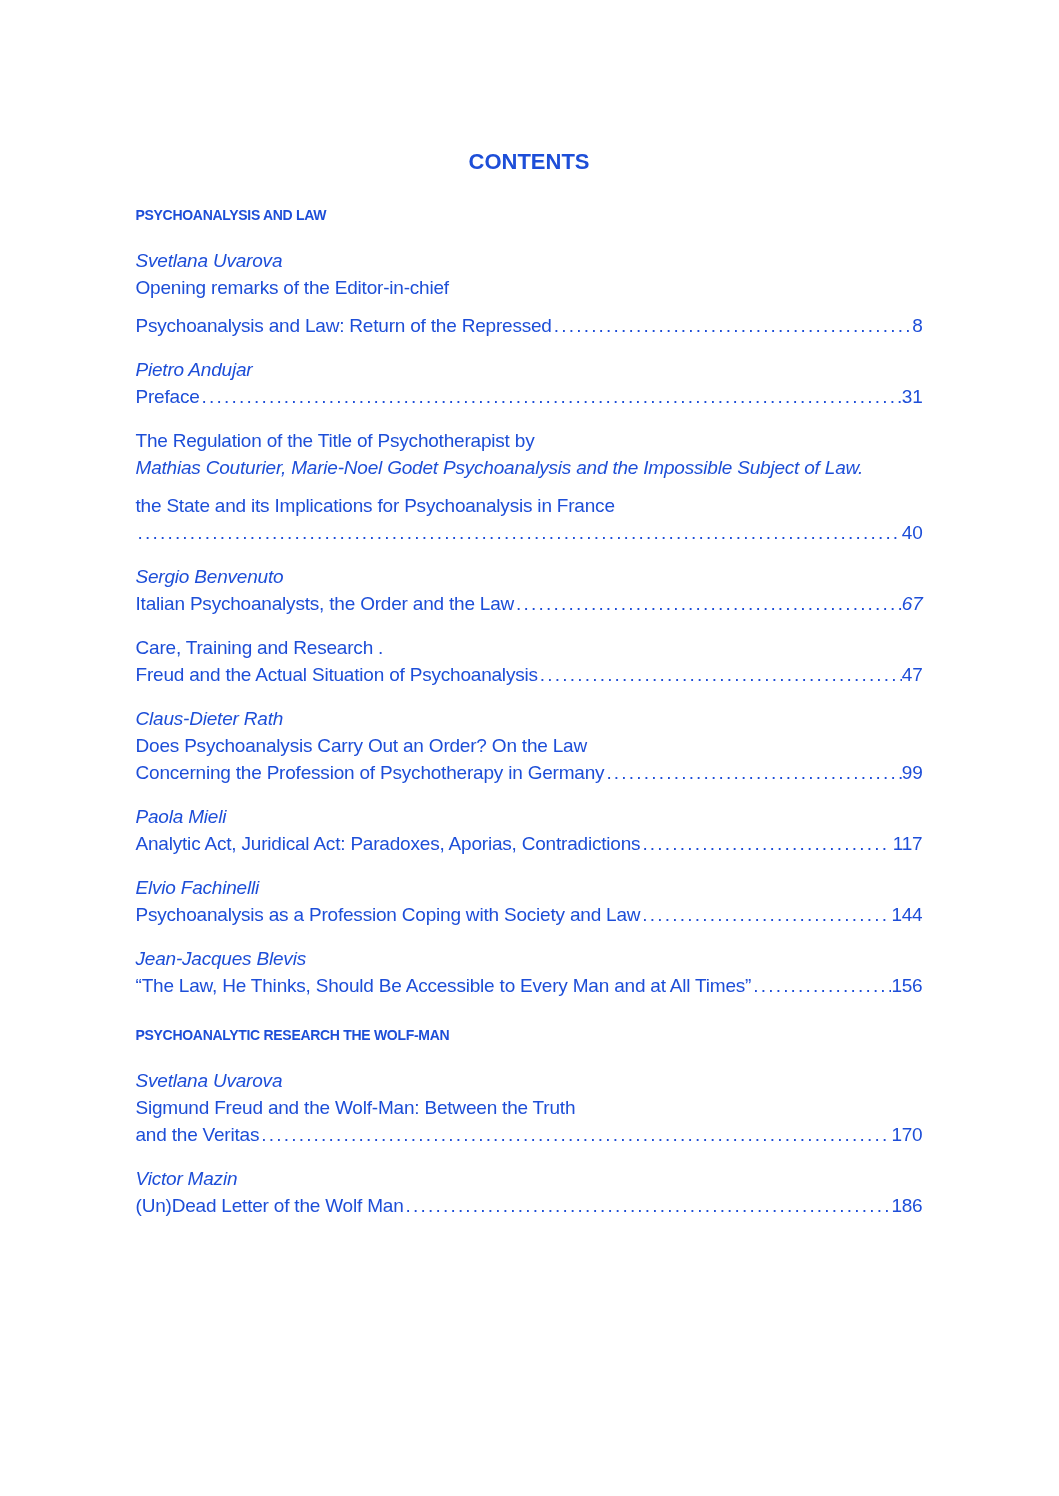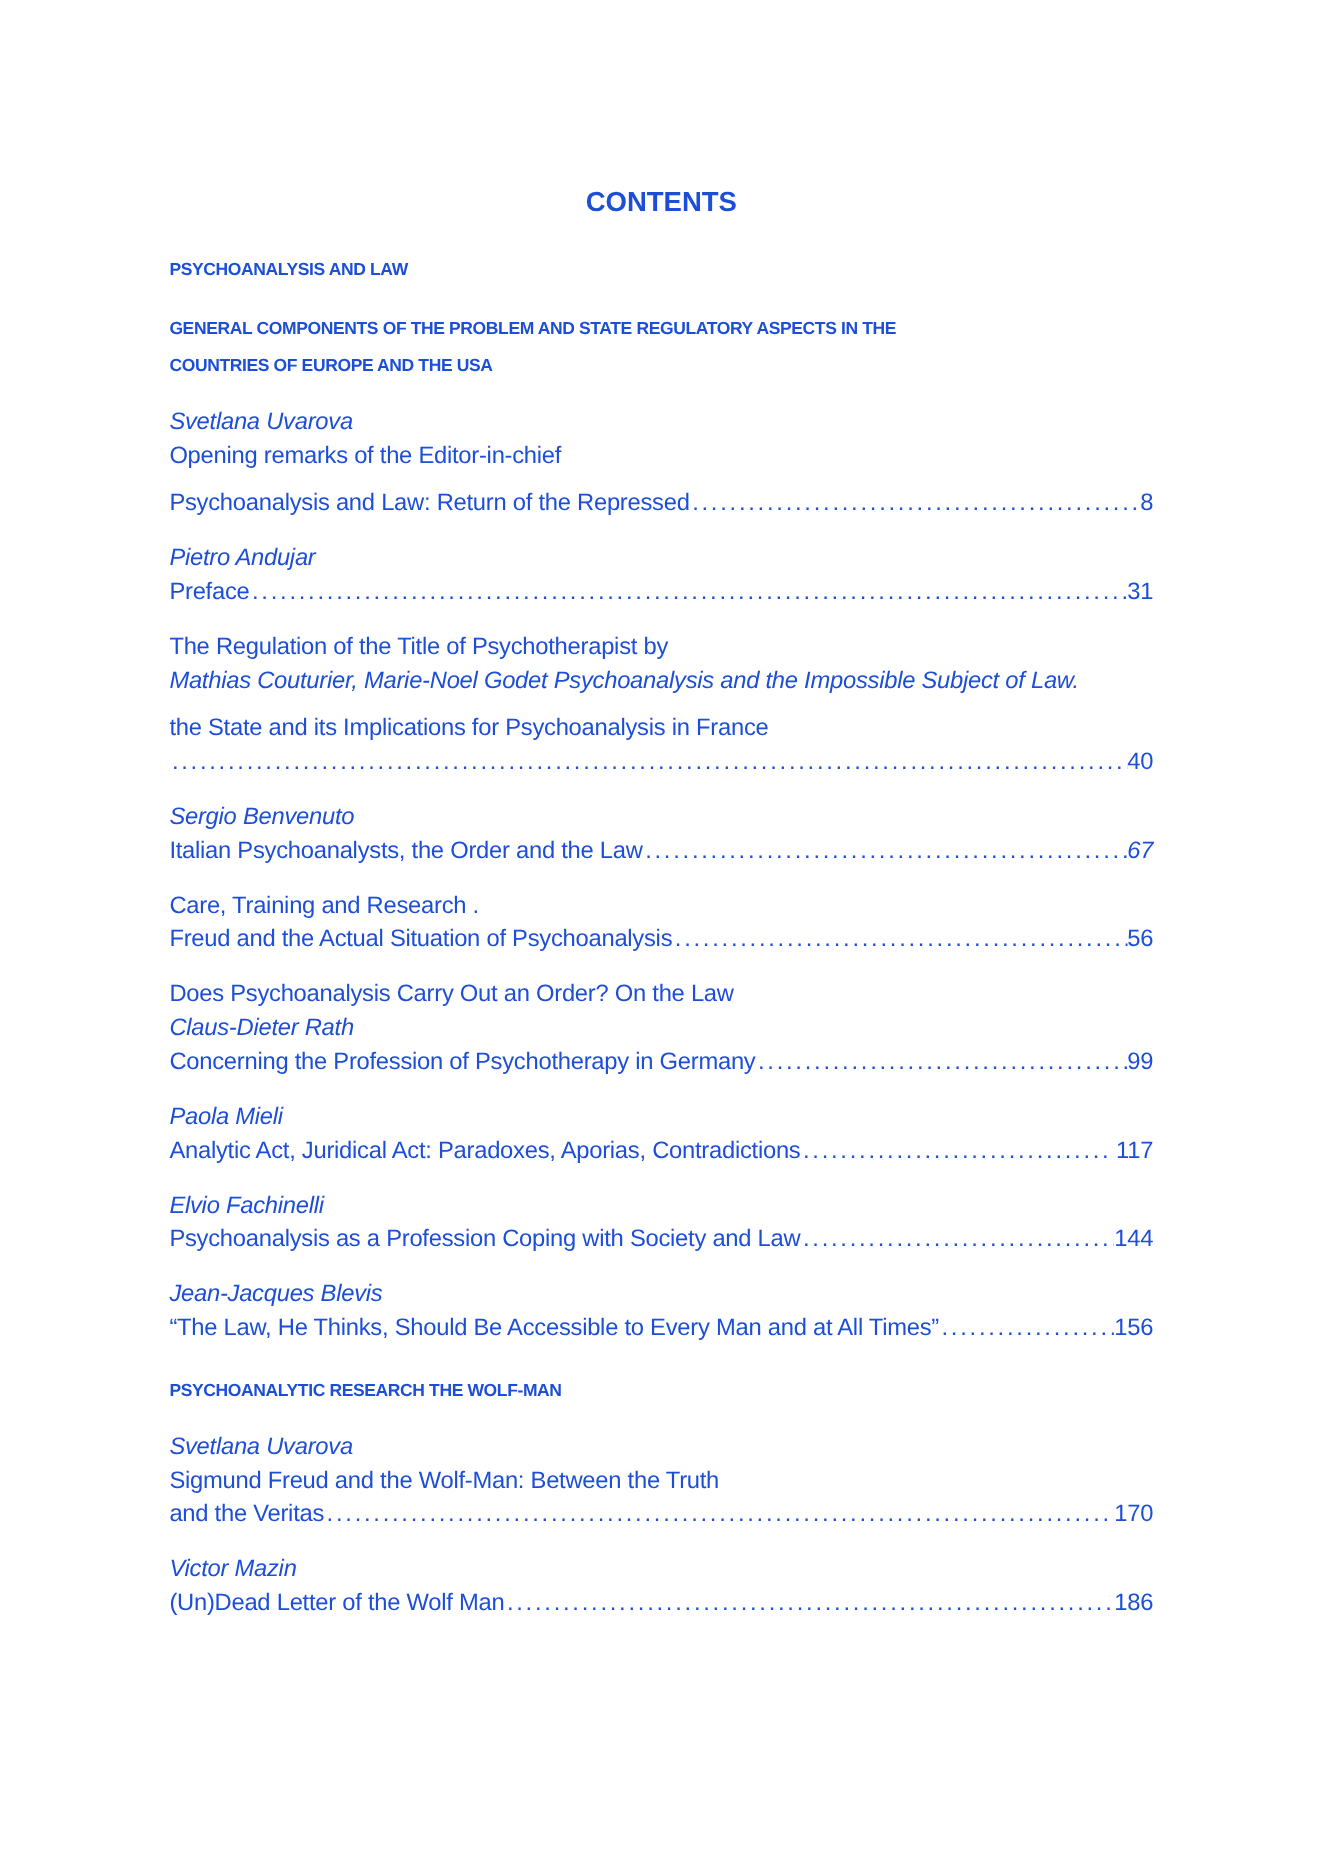--- a/index.html
+++ b/index.html
@@ -61,24 +61,20 @@
 </style>
 </head>
 <body>
 
 <div class="page">
 
   <div class="doc-title">CONTENTS</div>
 
   <div class="heading first">PSYCHOANALYSIS AND LAW</div>
 
-  <div class="heading">
-    <div>GENERAL COMPONENTS OF THE PROBLEM AND STATE REGULATORY ASPECTS IN THE</div>
-    <div>COUNTRIES OF EUROPE AND THE USA</div>
-  </div>
 
   <div class="entry">
     <div class="line it">Svetlana Uvarova</div>
     <div class="line">Opening remarks of the Editor-in-chief</div>
     <div class="dotline gap">
       <span class="t">Psychoanalysis and Law: Return of the Repressed</span>
       <span class="dots">....................................................................................................................................................................................................................................................................</span>
       <span class="pg">8</span>
     </div>
   </div>
@@ -109,27 +105,27 @@
       <span class="dots">....................................................................................................................................................................................................................................................................</span>
       <span class="pg it">67</span>
     </div>
   </div>
 
   <div class="entry">
     <div class="line">Care, Training and Research .</div>
     <div class="dotline">
       <span class="t">Freud and the Actual Situation of Psychoanalysis</span>
       <span class="dots">....................................................................................................................................................................................................................................................................</span>
-      <span class="pg">56</span>
+      <span class="pg">47</span>
     </div>
   </div>
 
   <div class="entry">
+    <div class="line it">Claus-Dieter Rath</div>
     <div class="line">Does Psychoanalysis Carry Out an Order? On the Law</div>
-    <div class="line it">Claus-Dieter Rath</div>
     <div class="dotline">
       <span class="t">Concerning the Profession of Psychotherapy in Germany</span>
       <span class="dots">....................................................................................................................................................................................................................................................................</span>
       <span class="pg">99</span>
     </div>
   </div>
 
   <div class="entry">
     <div class="line it">Paola Mieli</div>
     <div class="dotline">

